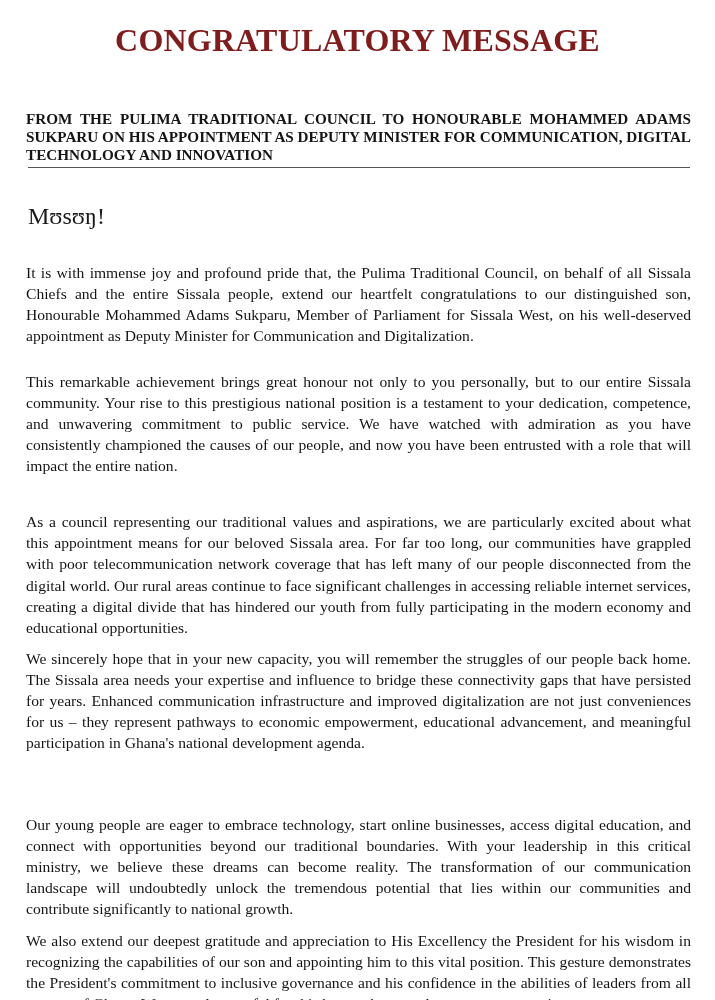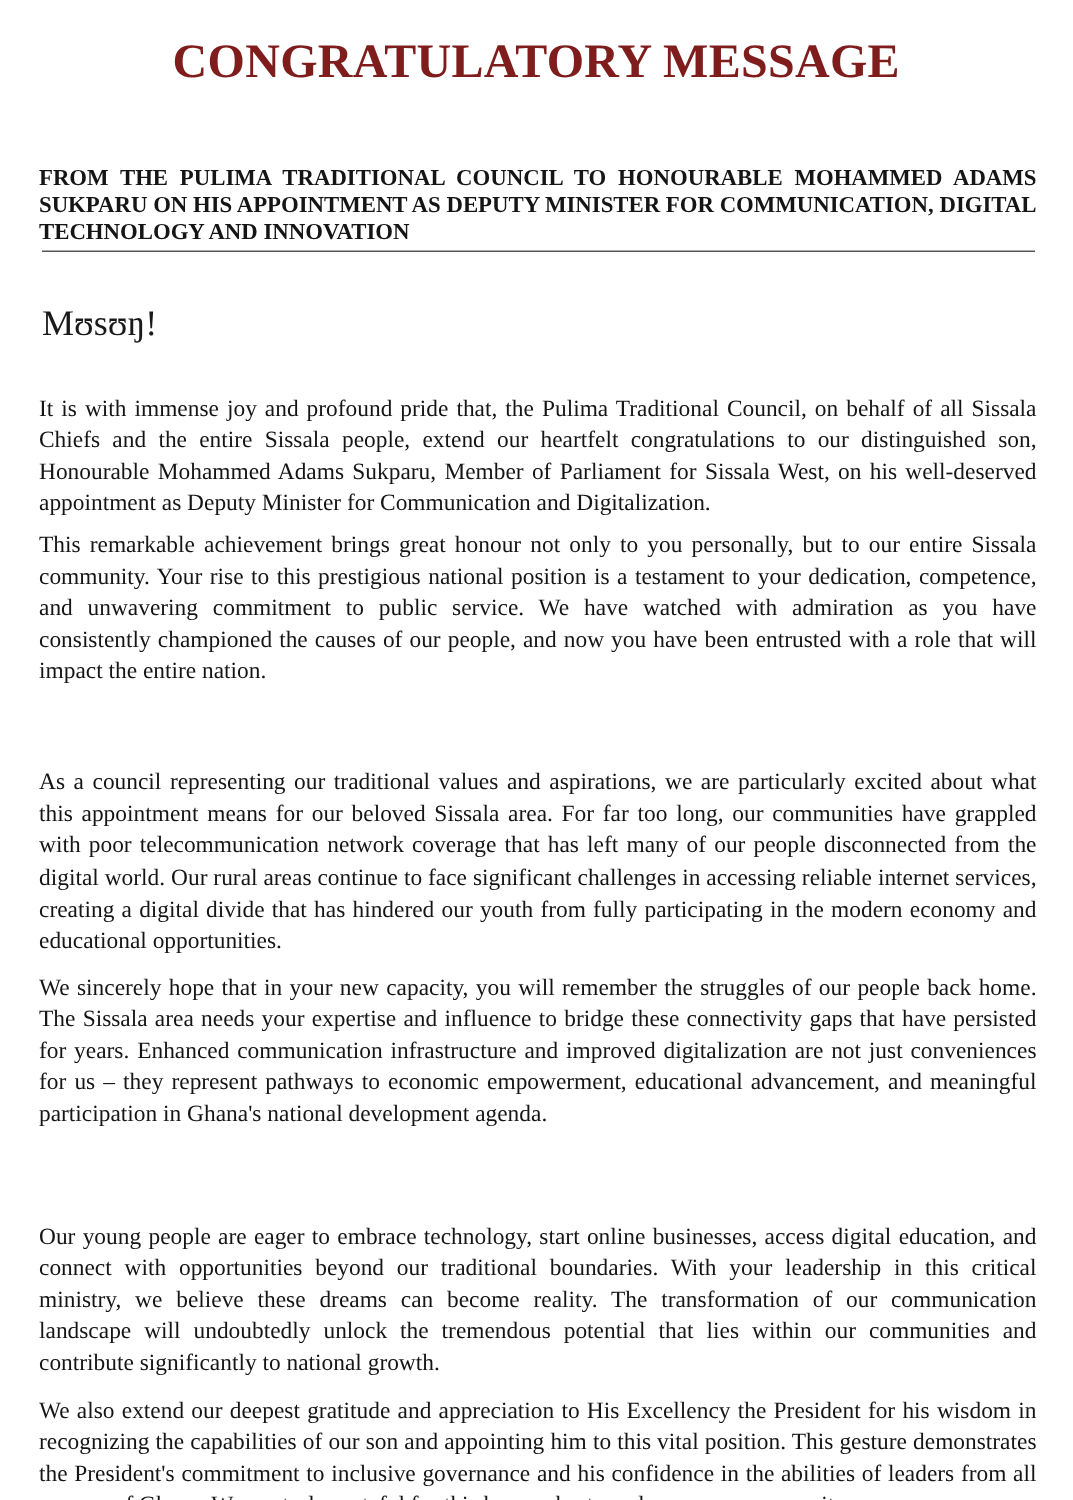--- a/index.html
+++ b/index.html
@@ -66,21 +66,21 @@
     position: absolute;
     left: 26px;
     width: 665px;
     font-size: 15.6px;
     line-height: 21.2px;
     text-align: justify;
     text-align-last: left;
     color: #151515;
   }
   #p1 { top: 246px; }
-  #p2 { top: 337px; }
+  #p2 { top: 355px; }
   #p3 { top: 483px; margin-top: 28px; }
   #p4 { top: 632px; font-family: Liberation Serif, serif; }
   #p5 { top: 798px; }
   #p6 { top: 914px; }
 </style>
 </head>
 <body>
 
 <div class="page">
   <div class="title">CONGRATULATORY MESSAGE</div>

